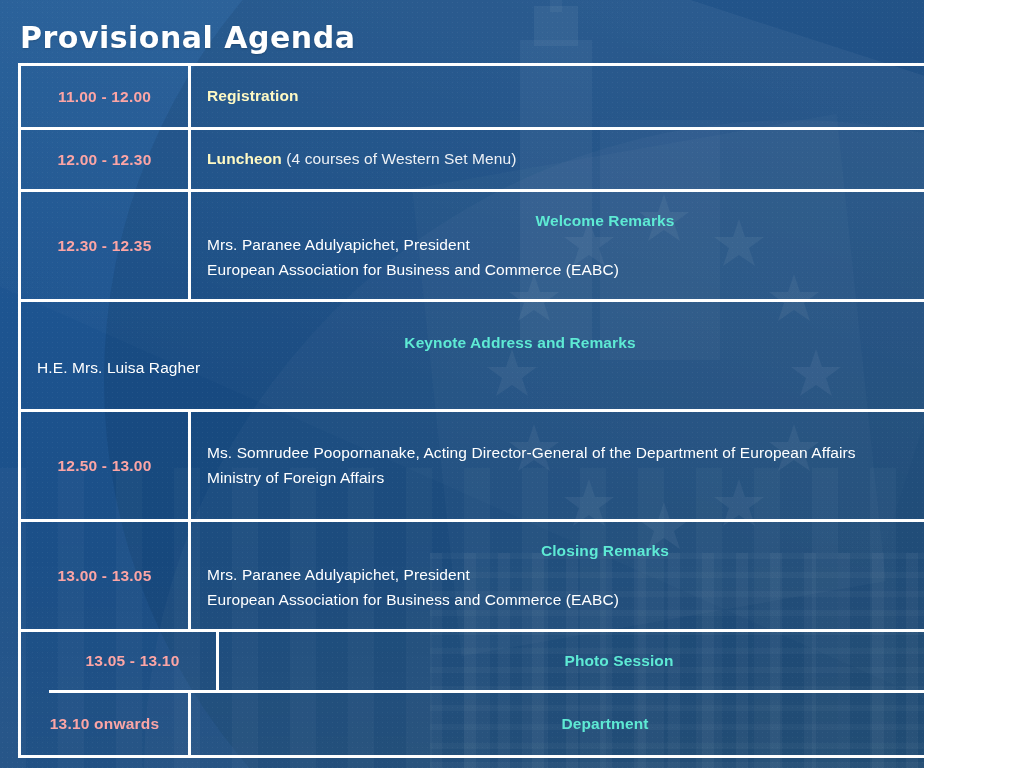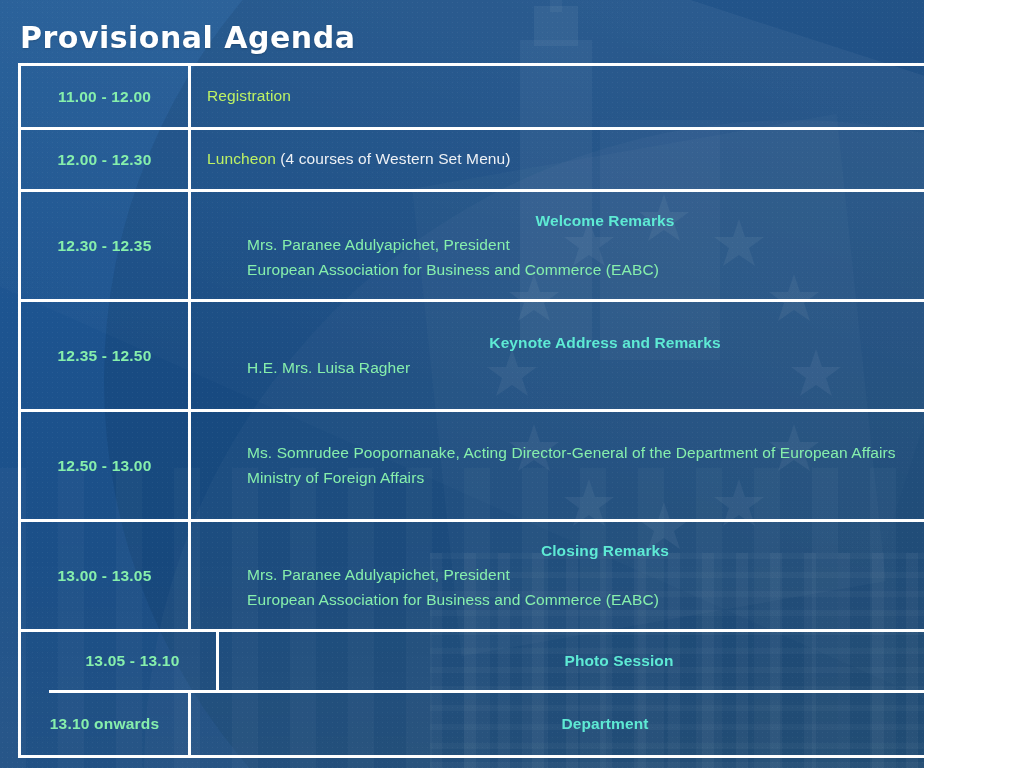--- a/index.html
+++ b/index.html
@@ -144,21 +144,21 @@
     width: 170px;
     flex: 0 0 170px;
     border-right: 3px solid #ffffff;
     box-sizing: border-box;
     display: flex;
     align-items: center;
     justify-content: center;
     text-align: center;
     font-size: 15.5px;
     font-weight: 700;
-    color: #86efac;
+    color: #fca5a5;
     letter-spacing: .2px;
     padding: 6px 4px;
   }
   .cell-desc {
     flex: 1 1 auto;
     box-sizing: border-box;
     display: flex;
     flex-direction: column;
     justify-content: center;
     padding: 10px 0 10px 16px;
@@ -167,34 +167,33 @@
     font-size: 15.5px;
     font-weight: 700;
     color: #5eead4;
     line-height: 1.55;
     letter-spacing: .1px;
     text-align: center;
   }
   .desc-line {
     font-size: 15.5px;
     font-weight: 400;
-    color: #86efac;
+    color: #ffffff;
     line-height: 1.55;
     letter-spacing: .1px;
-    margin-left: 40px;
   }
   .desc-inline {
     font-size: 15.5px;
     line-height: 1.55;
     color: #eef1f5;
     letter-spacing: .1px;
   }
   .desc-inline b {
-    font-weight: 400;
-    color: #bef264;
+    font-weight: 700;
+    color: #fef9c3;
   }
 
   
   .r0 { height: 64px; }
   .r1 { height: 62px; }
   .r2 { height: 110px; }
   .r3 { height: 110px; }
   .r4 { height: 110px; }
   .r5 { height: 110px; }
   .r6 { height: 61px; margin-left: 28px; }
@@ -280,21 +279,20 @@
     <div class="row r2">
       <div class="cell-time">12.30 - 12.35</div>
       <div class="cell-desc">
         <div class="desc-title">Welcome Remarks</div>
         <div class="desc-line">Mrs. Paranee Adulyapichet, President</div>
         <div class="desc-line">European Association for Business and Commerce (EABC)</div>
       </div>
     </div>
 
     <div class="row r3">
-      <div class="cell-time">12.35 - 12.50</div>
       <div class="cell-desc">
         <div class="desc-title">Keynote Address and Remarks</div>
         <div class="desc-line">H.E. Mrs. Luisa Ragher</div>
       </div>
     </div>
 
     <div class="row r4">
       <div class="cell-time">12.50 - 13.00</div>
       <div class="cell-desc">
         <div class="desc-line">Ms. Somrudee Poopornanake, Acting Director-General of the Department of European Affairs</div>

